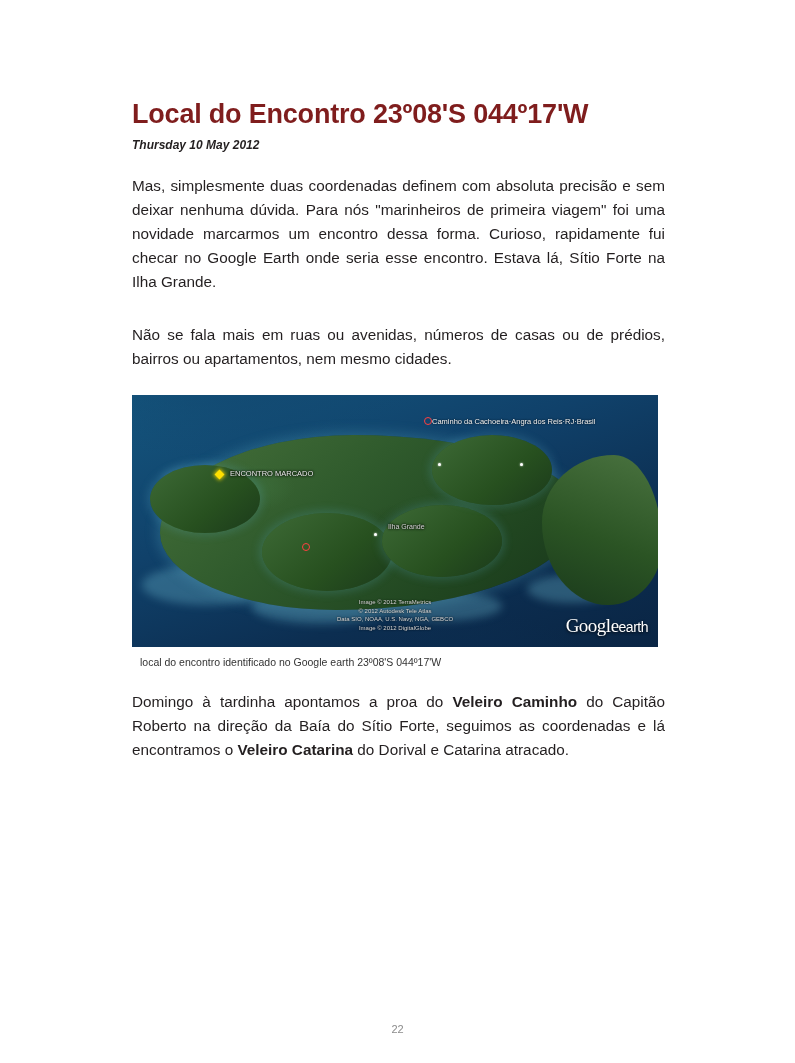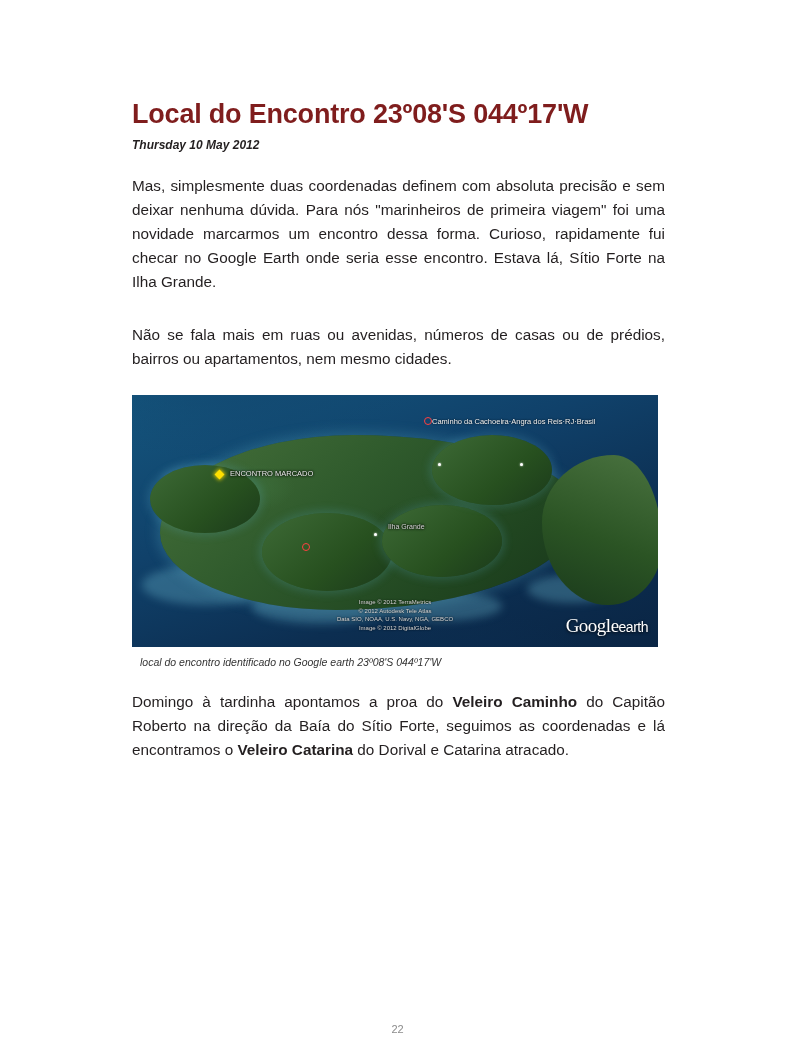--- a/index.html
+++ b/index.html
@@ -168,21 +168,20 @@
     text-shadow: 0 1px 3px rgba(0,0,0,0.9);
     font-family: "Liberation Serif", serif;
   }
   .ge-logo .earth {
     font-family: "Liberation Sans", sans-serif;
     font-weight: 300;
     font-size: 14px;
   }
   .figure-caption {
     font-size: 10.5px;
-    font-style: italic;
     color: #333;
     margin-top: 9px;
     margin-left: 8px;
   }
   .page-number {
     position: absolute;
     left: 0;
     right: 0;
     bottom: 28px;
     text-align: center;

